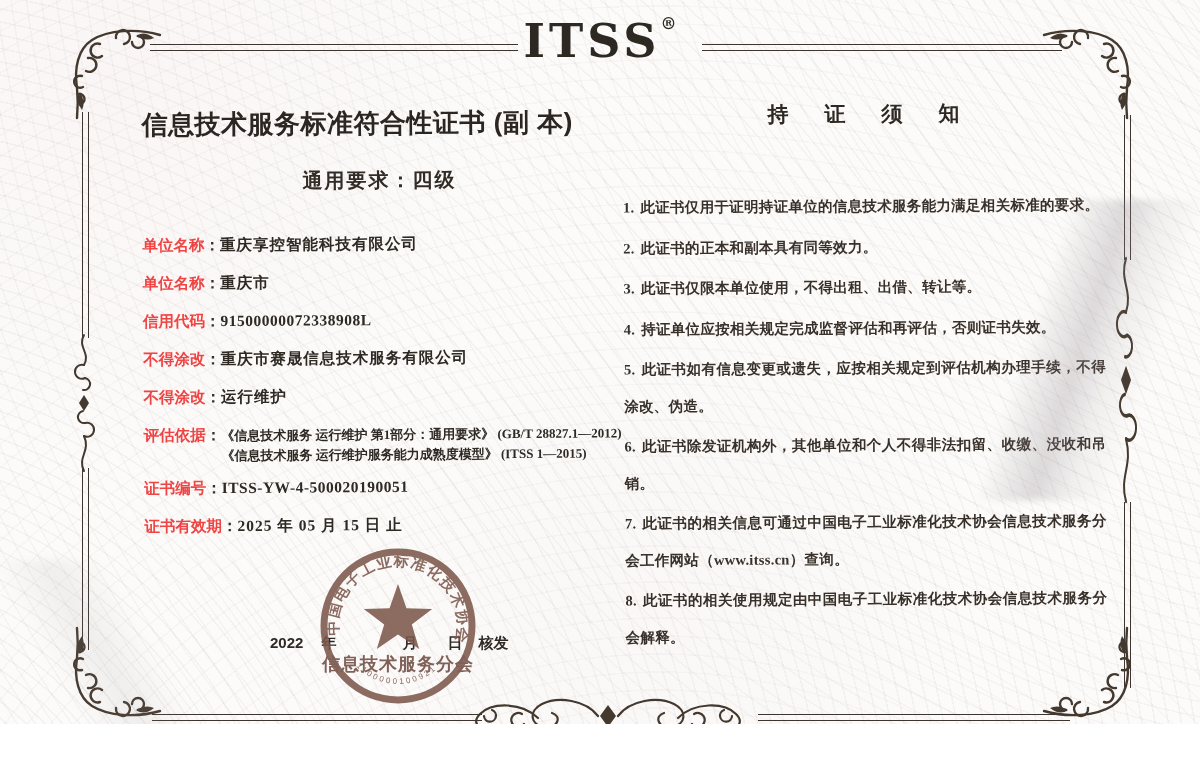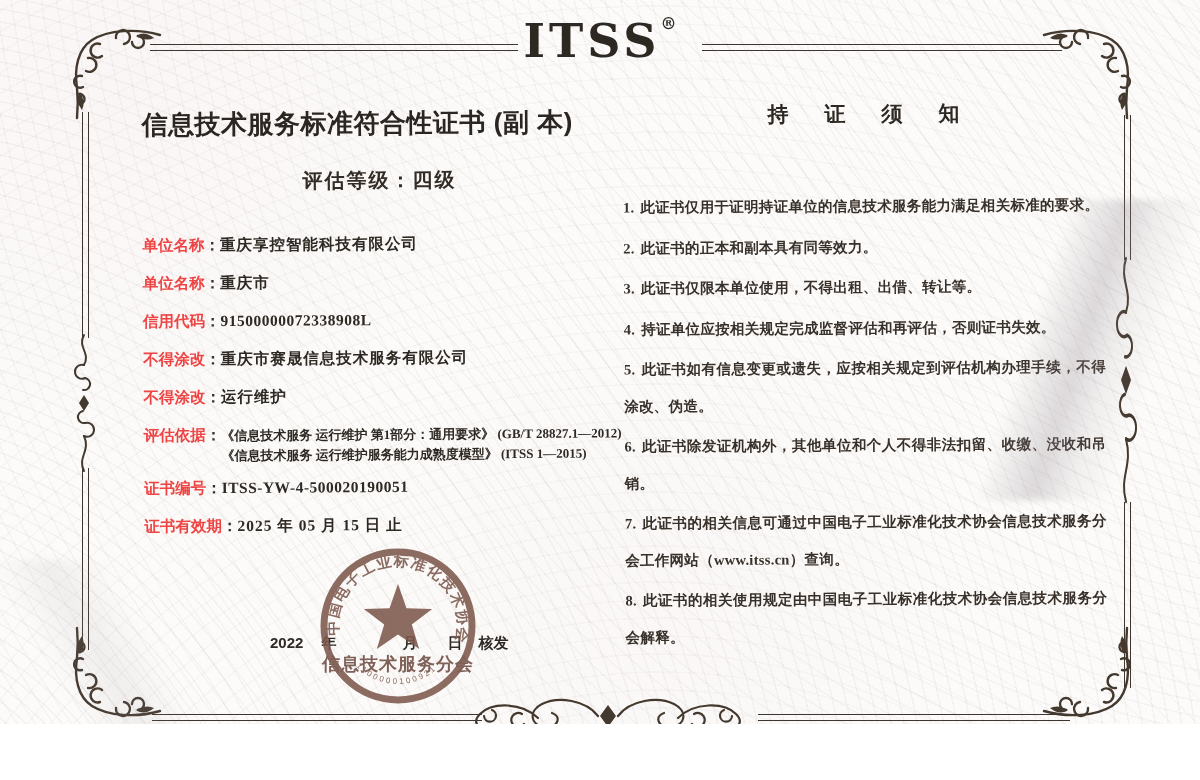--- a/index.html
+++ b/index.html
@@ -165,21 +165,21 @@
       <use href="#vmid-g"></use>
     </svg>
   <svg class="hmid" style="left:458px;top:694px;width:300px;height:46px;" viewBox="0 0 300 46">
       <use href="#hmid-g"></use>
     </svg>
 
   <div class="brand"><span>ITSS</span><sup>®</sup></div>
 
   <div class="leftcol">
     <div class="cert-title">信息技术服务标准符合性证书 (副  本)</div>
-    <div class="grade"><span>评估等级：</span><span>四级</span></div>
+    <div class="grade"><span>通用要求：</span><span>四级</span></div>
 
     <div class="fields">
       <div class="frow">
         <span class="flabel">单位名称</span>
           <span class="fcolon">：</span>
           <span class="fvalue">重庆享控智能科技有限公司</span>
       </div>
       <div class="frow">
         <span class="flabel">单位名称</span>
           <span class="fcolon">：</span>

